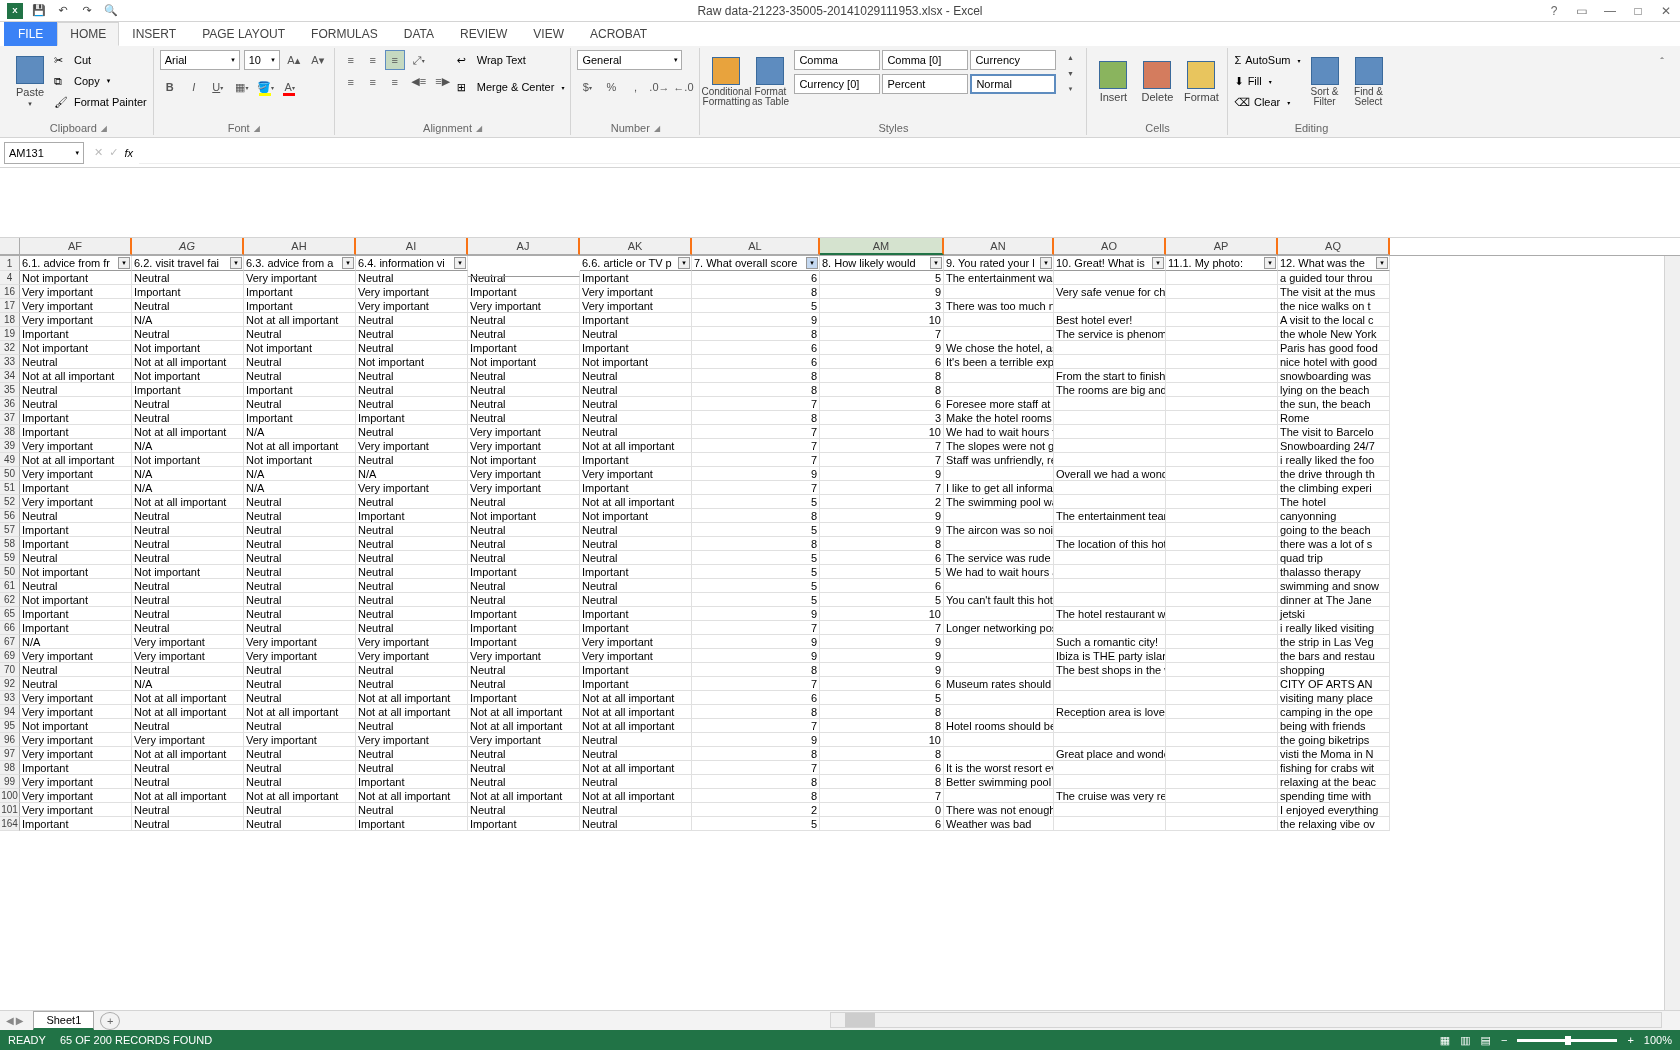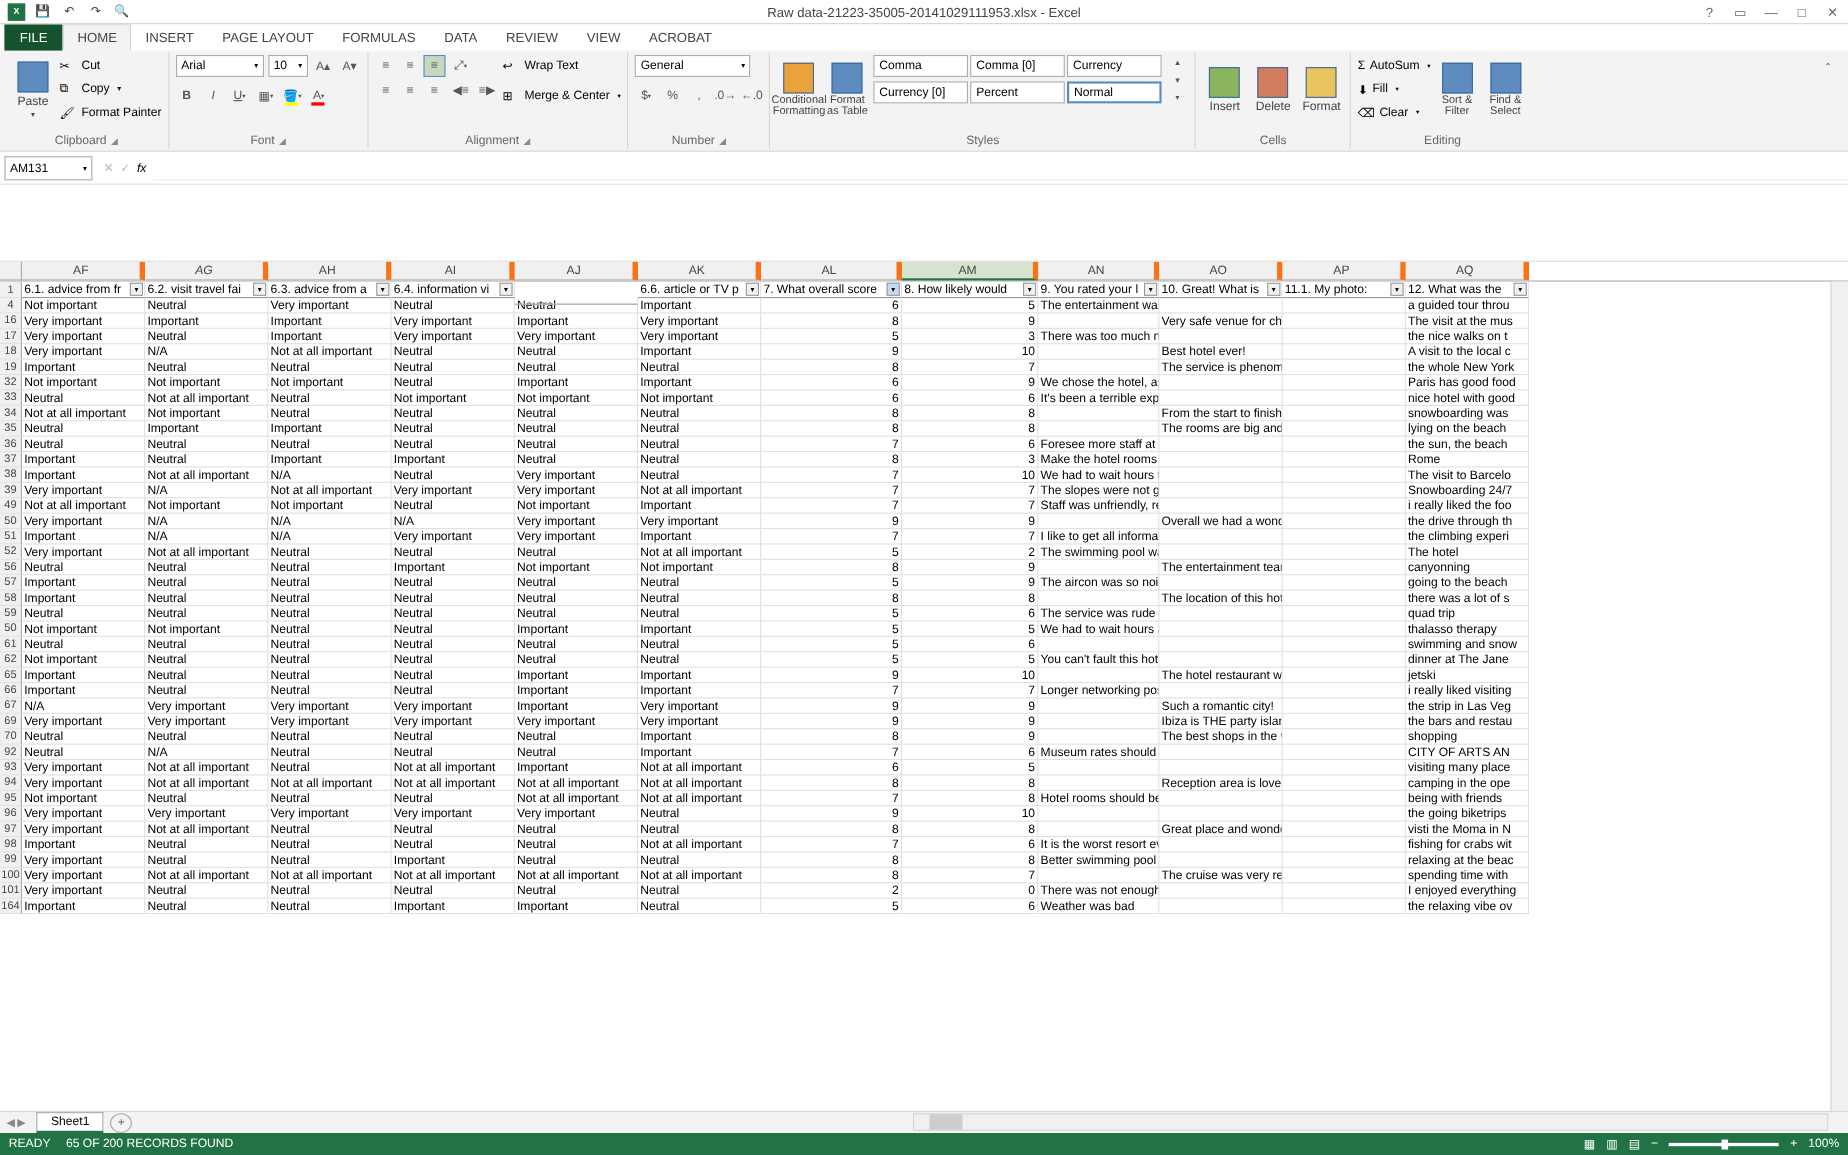--- a/index.html
+++ b/index.html
@@ -5,21 +5,21 @@
 *{margin:0;padding:0;box-sizing:border-box;font-family:"Segoe UI",Arial,sans-serif;font-size:11px;user-select:none}
 body{background:#fff;overflow:hidden;width:1680px;height:1050px;position:relative}
 .titlebar{height:22px;background:#fff;display:flex;align-items:center;border-bottom:1px solid #d4d4d4;position:relative}
 .qat{display:flex;align-items:center;gap:2px;padding-left:4px}
 .qat-btn{width:22px;height:20px;display:flex;align-items:center;justify-content:center;color:#444}
 .excel-icon{width:16px;height:16px;background:#217346;color:#fff;font-size:8px;font-weight:bold;display:flex;align-items:center;justify-content:center}
 .title-text{position:absolute;left:50%;transform:translateX(-50%);color:#444;font-size:12px}
 .win-controls{position:absolute;right:0;display:flex}
 .win-btn{width:28px;height:20px;display:flex;align-items:center;justify-content:center;color:#666;font-size:12px}
 .ribbon-tabs{height:24px;background:#fff;display:flex;align-items:flex-end;padding-left:4px}
-.file-tab{background:#14532d;color:#fff;padding:4px 14px;font-size:12px;height:24px;display:flex;align-items:center}
+.file-tab{background:#3b82f6;color:#fff;padding:4px 14px;font-size:12px;height:24px;display:flex;align-items:center}
 .tab{padding:4px 12px;font-size:12px;color:#444;height:24px;display:flex;align-items:center;border:1px solid transparent}
 .tab.active{border:1px solid #d4d4d4;border-bottom-color:#f3f3f3;background:#f3f3f3}
 .ribbon{height:92px;background:#f3f3f3;border-bottom:1px solid #d4d4d4;display:flex;padding:2px 4px}
 .rgroup{border-right:1px solid #d4d4d4;padding:2px 6px 0 6px;display:flex;flex-direction:column;justify-content:space-between;position:relative}
 .rgroup-label{font-size:10px;color:#666;text-align:center;height:14px;display:flex;align-items:center;justify-content:center;gap:4px}
 .rgroup-body{display:flex;gap:4px;height:66px;align-items:flex-start}
 .big-btn{display:flex;flex-direction:column;align-items:center;justify-content:center;width:40px;height:64px;gap:2px}
 .big-btn .ico{width:28px;height:28px;background:#5e8cbf;border:1px solid #3a6a9c}
 .big-btn span{font-size:11px;color:#444}
 .small-row{display:flex;align-items:center;gap:4px;height:20px}
@@ -31,21 +31,21 @@
 .style-item{width:86px;height:20px;border:1px solid #ababab;background:#fff;padding:0 4px;display:flex;align-items:center;font-size:11px}
 .style-item.selected{border:2px solid #5e8cbf}
 .style-grid{display:grid;grid-template-columns:repeat(3,86px);grid-template-rows:repeat(2,22px);gap:2px}
 .namebox-bar{height:30px;background:#fff;border-bottom:1px solid #d4d4d4;display:flex;align-items:center}
 .namebox{width:80px;height:22px;border:1px solid #ababab;margin-left:4px;padding:0 4px;display:flex;align-items:center;justify-content:space-between;background:#fff}
 .fx-area{display:flex;align-items:center;gap:6px;margin-left:10px}
 .formula-expand{height:70px;background:#fff;border-bottom:1px solid #d4d4d4}
 .grid-area{position:absolute;top:238px;left:0;right:0;bottom:40px;overflow:hidden;background:#fff}
 .col-headers{display:flex;height:18px;border-bottom:1px solid #ababab}
 .rowhdr-corner{width:20px;background:#f0f0f0;border-right:1px solid #ababab;border-bottom:1px solid #ababab}
-.colhdr{background:#f0f0f0;border-right:5px solid #f97316;border-bottom:1px solid #ababab;text-align:center;color:#444;font-size:11px;display:flex;align-items:center;justify-content:center}
+.colhdr{background:#f0f0f0;border-right:2px solid #f97316;border-bottom:1px solid #ababab;text-align:center;color:#444;font-size:11px;display:flex;align-items:center;justify-content:center}
 .colhdr.sel{background:#d5e3cf;border-bottom:2px solid #217346}
 .sheet-rows{overflow:hidden}
 .row{display:flex;height:14px}
 .rowhdr{width:20px;background:#f0f0f0;border-right:1px solid #ababab;border-bottom:1px solid #e0e0e0;text-align:center;font-size:10px;color:#444;display:flex;align-items:center;justify-content:center}
 .cell{border-right:1px solid #e0e0e0;border-bottom:1px solid #e0e0e0;padding:0 2px;font-size:11px;color:#000;white-space:nowrap;overflow:hidden;display:flex;align-items:center;font-family:Arial}
 .cell.num{justify-content:flex-end}
 .hdr-row{height:15px}
 .hdr-row .cell{background:#fff;border-bottom:1px solid #999;font-weight:normal;position:relative}
 .filter-arrow{position:absolute;right:1px;top:1px;width:12px;height:12px;border:1px solid #999;background:#f0f0f0;display:flex;align-items:center;justify-content:center;font-size:7px}
 .filter-arrow.active{background:#c5d9f1}

